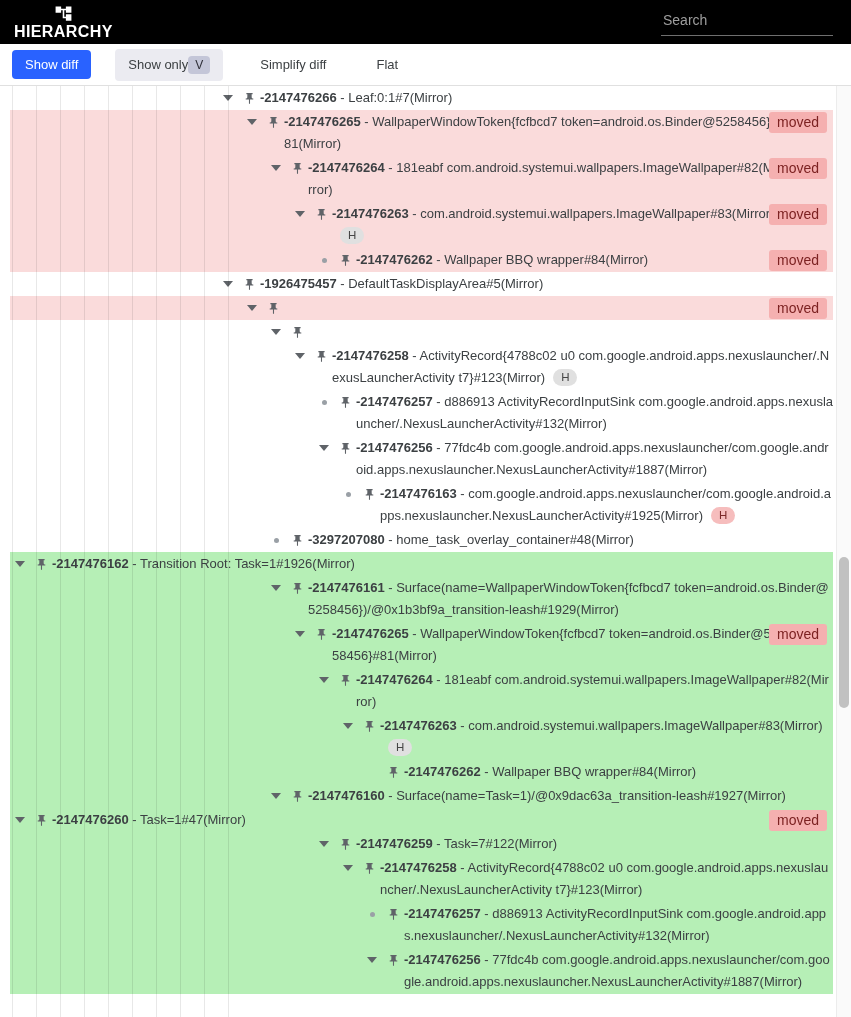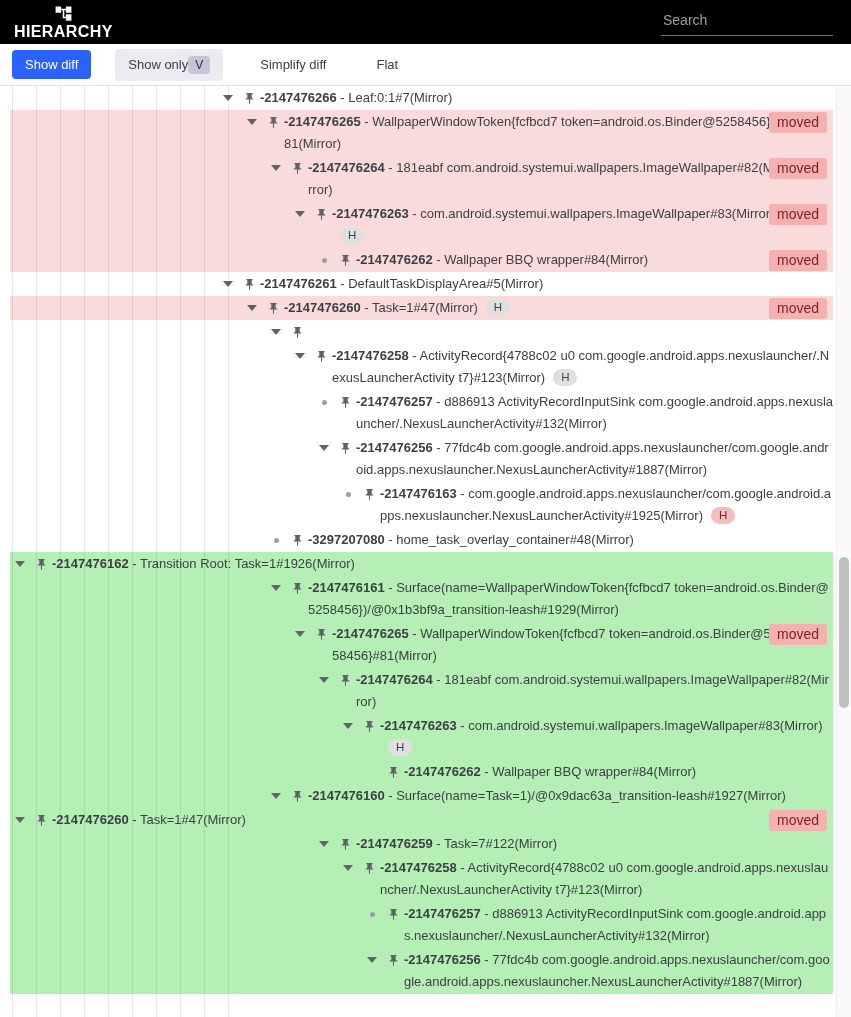--- a/index.html
+++ b/index.html
@@ -155,32 +155,31 @@
       </div>
       <div class="row state-none" style="padding-left: 208px;">
         <span class="marker">
           <span class="tri"></span>
         </span>
         <span class="pinbox">
           <svg viewBox="0 0 24 24" width="13" height="13" aria-hidden="true">
             <path fill="#5f6368" d="M16 9V4h1c.55 0 1-.45 1-1s-.45-1-1-1H7c-.55 0-1 .45-1 1s.45 1 1 1h1v5c0 1.66-1.34 3-3 3v2h5.97v7l1 1 1-1v-7H19v-2c-1.66 0-3-1.34-3-3z"></path>
           </svg>
         </span>
-        <span class="text"><span class="node-id">-2147476261</span> - <span class="node-label">DefaultTaskDisplayArea#5(Mirror)</span></span>
+        <span class="text"><span class="node-id">-1926475457</span> - <span class="node-label">DefaultTaskDisplayArea#5(Mirror)</span></span>
       </div>
       <div class="row state-removed has-moved" style="padding-left: 232px;">
         <span class="marker">
           <span class="tri"></span>
         </span>
         <span class="pinbox">
           <svg viewBox="0 0 24 24" width="13" height="13" aria-hidden="true">
             <path fill="#5f6368" d="M16 9V4h1c.55 0 1-.45 1-1s-.45-1-1-1H7c-.55 0-1 .45-1 1s.45 1 1 1h1v5c0 1.66-1.34 3-3 3v2h5.97v7l1 1 1-1v-7H19v-2c-1.66 0-3-1.34-3-3z"></path>
           </svg>
         </span>
-        <span class="text"><span class="node-id">-2147476260</span> - <span class="node-label">Task=1#47(Mirror)</span><span class="chip chip-gray">H</span></span>
         <span class="moved-badge">moved</span>
       </div>
       <div class="row state-none" style="padding-left: 256px;">
         <span class="marker">
           <span class="tri"></span>
         </span>
         <span class="pinbox">
           <svg viewBox="0 0 24 24" width="13" height="13" aria-hidden="true">
             <path fill="#5f6368" d="M16 9V4h1c.55 0 1-.45 1-1s-.45-1-1-1H7c-.55 0-1 .45-1 1s.45 1 1 1h1v5c0 1.66-1.34 3-3 3v2h5.97v7l1 1 1-1v-7H19v-2c-1.66 0-3-1.34-3-3z"></path>
           </svg>

